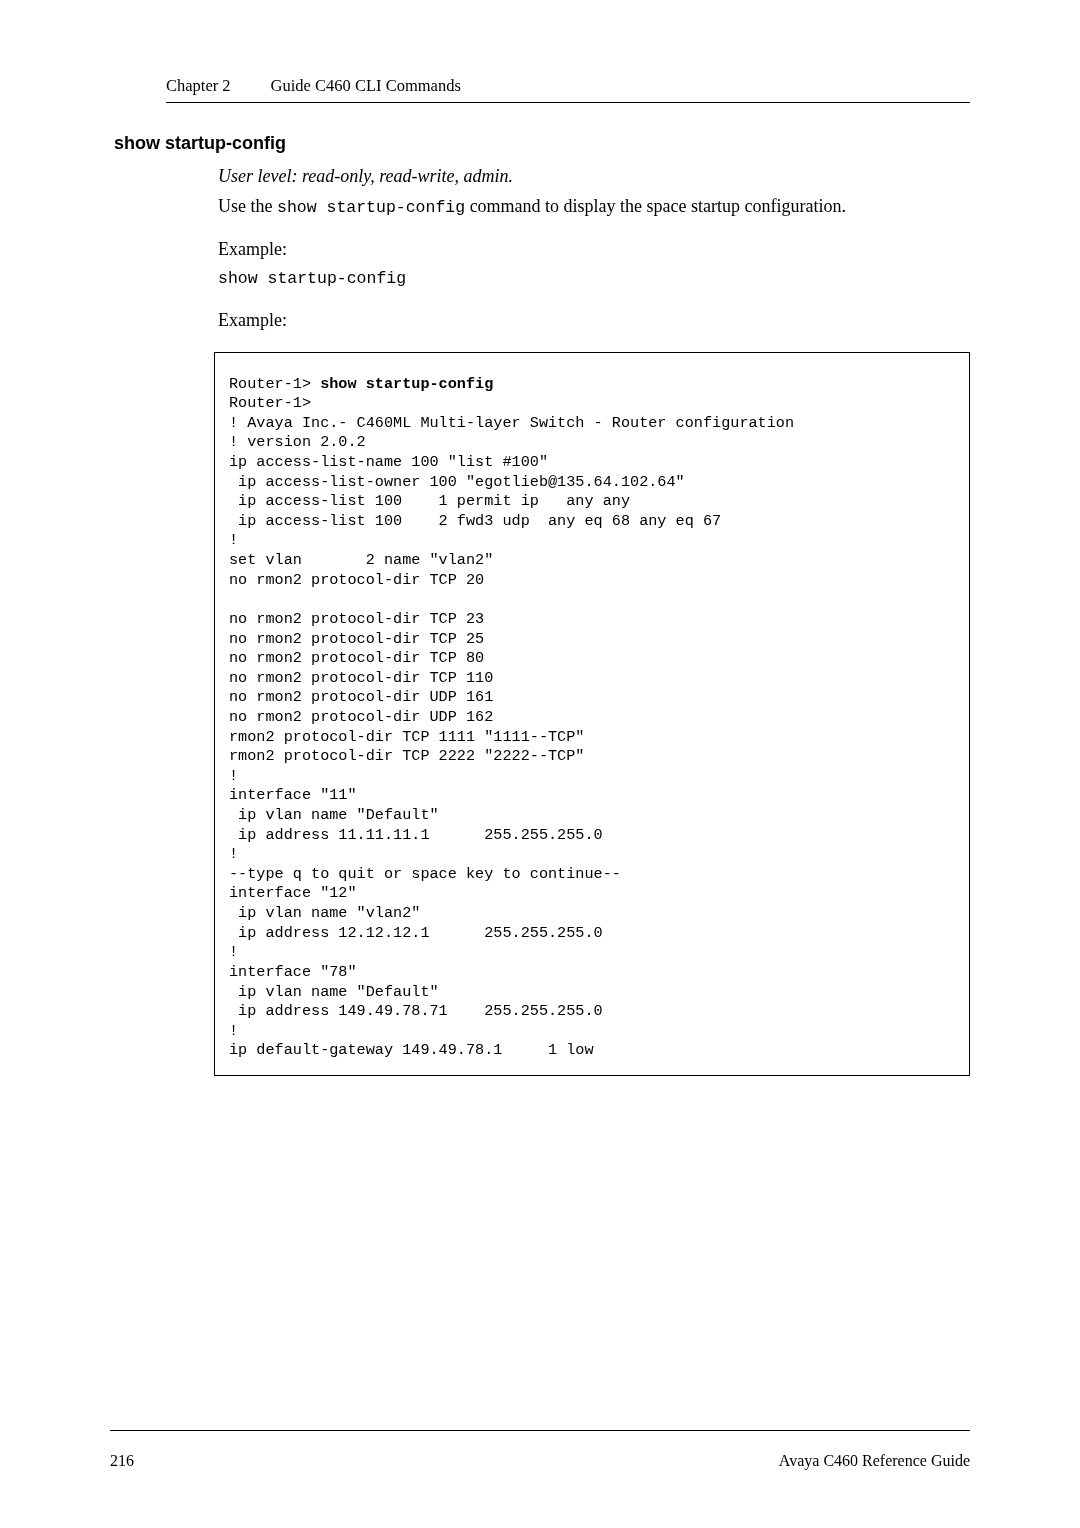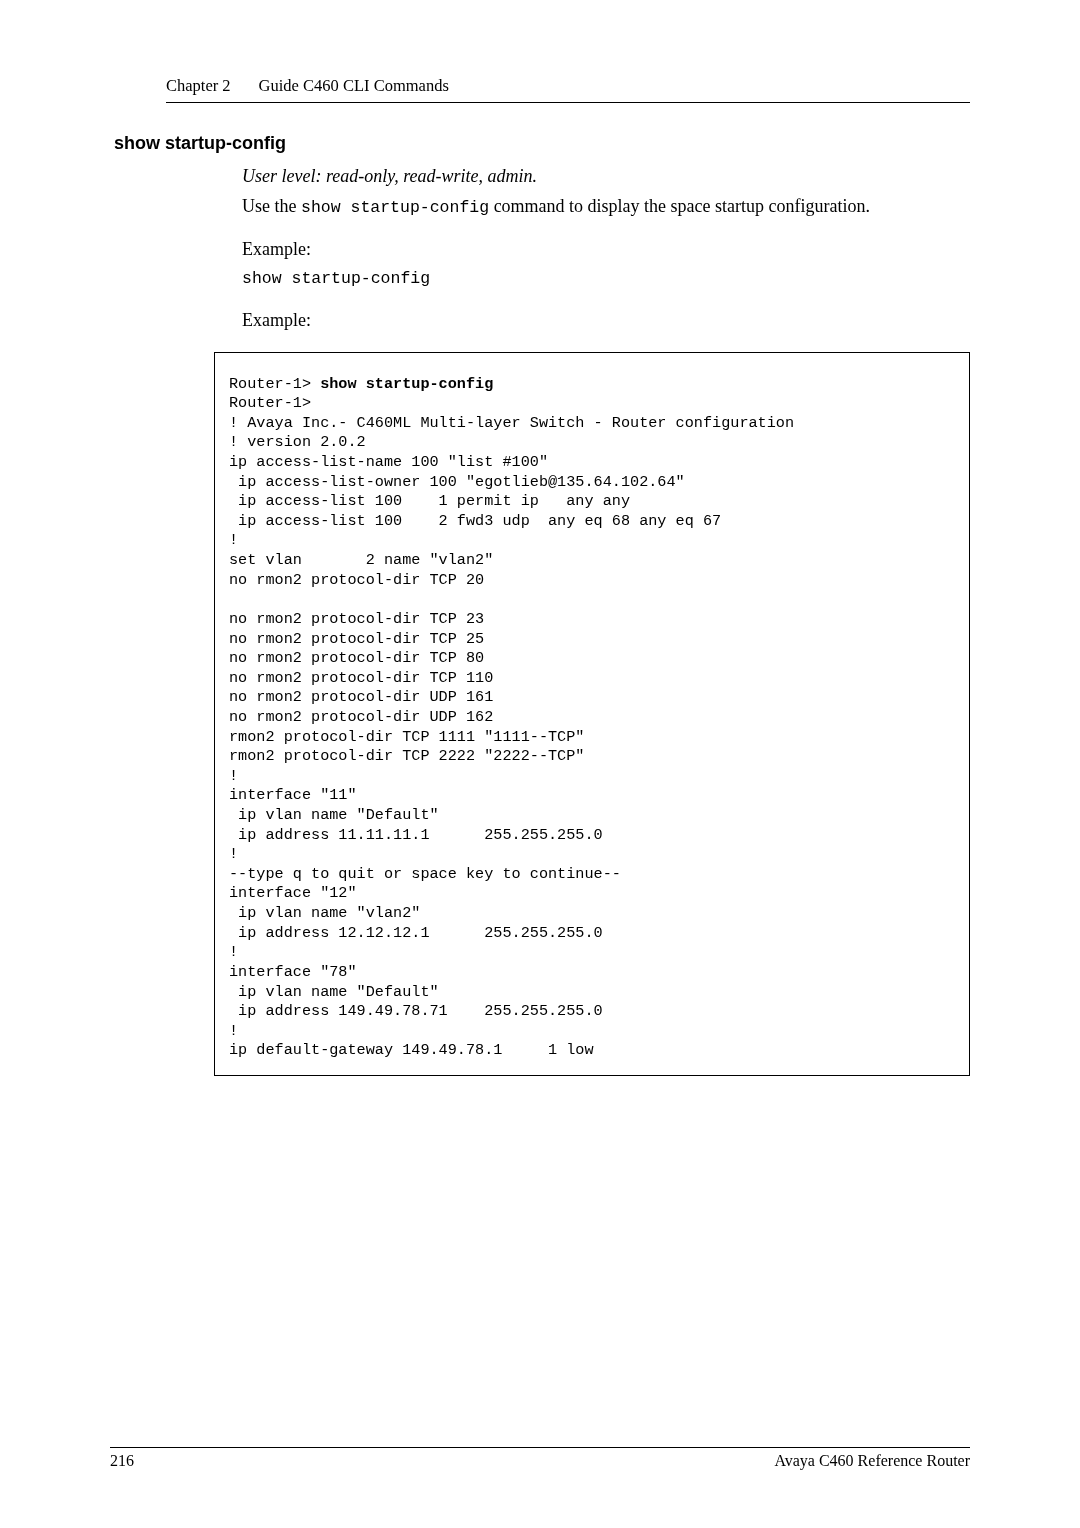--- a/index.html
+++ b/index.html
@@ -6,37 +6,37 @@
   html, body { width: 1080px; height: 1528px; background: #ffffff; }
   body {
     font-family: "Book Antiqua", Palatino, "Palatino Linotype", Georgia, serif;
     color: #000;
     padding: 76px 110px 40px 166px;
     position: relative;
   }
   .chapter-line {
     font-size: 16.5px;
     display: flex;
-    gap: 28px;
+    gap: 40px;
     margin-bottom: 6px;
   }
   .hr {
     border: none;
     border-top: 1.3px solid #000;
     margin-bottom: 30px;
   }
   .section-heading {
     font-family: Arial, Helvetica, sans-serif;
     font-weight: bold;
     font-size: 18px;
     margin-left: -52px;
     margin-bottom: 10px;
   }
   .body-block {
-    margin-left: 76px;
+    margin-left: 52px;
     font-size: 18px;
     line-height: 1.42;
     margin-bottom: 18px;
   }
   .italic { font-style: italic; }
   .mono {
     font-family: "Courier New", Courier, monospace;
     font-size: 16.5px;
   }
   .cli-box {
@@ -48,21 +48,21 @@
     line-height: 1.29;
     white-space: pre;
   }
   .cli-box .bold { font-weight: bold; }
   .footer {
     position: absolute;
     bottom: 58px;
     left: 110px;
     right: 110px;
     border-top: 1px solid #000;
-    padding-top: 4px;
+    padding-top: 21px;
     display: flex;
     justify-content: space-between;
     font-size: 16px;
   }
 </style>
 </head>
 <body>
 
 <div class="chapter-line">
   <span>Chapter 2</span>
@@ -116,14 +116,14 @@
  ip address 12.12.12.1      255.255.255.0
 !
 interface "78"
  ip vlan name "Default"
  ip address 149.49.78.71    255.255.255.0
 !
 ip default-gateway 149.49.78.1     1 low</span></div>
 
 <div class="footer">
   <span>216</span>
-  <span>Avaya C460 Reference Router</span>
+  <span>Avaya C460 Reference Guide</span>
 </div>
 
 </body></html>

